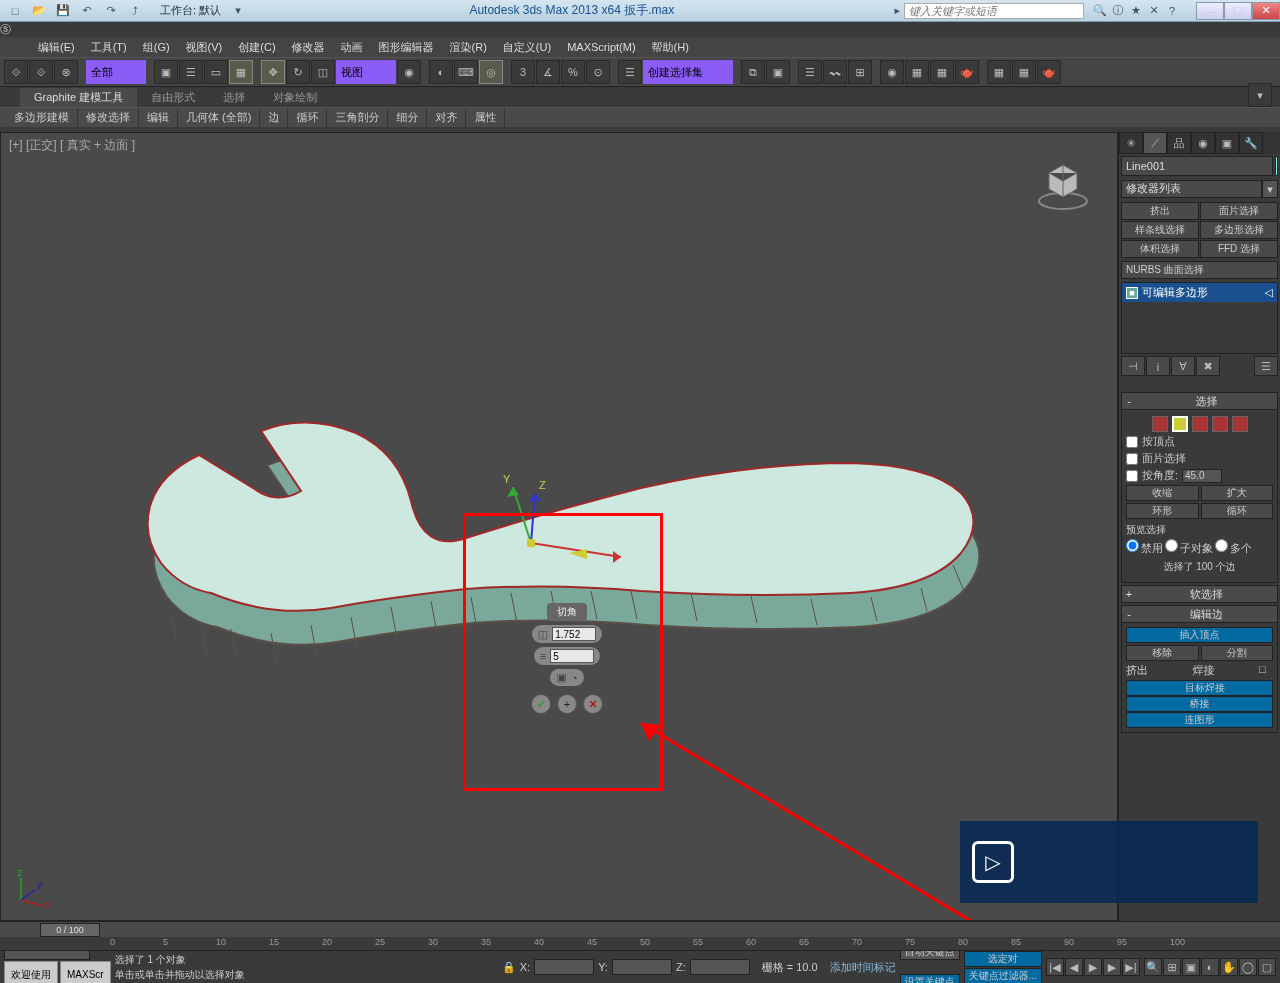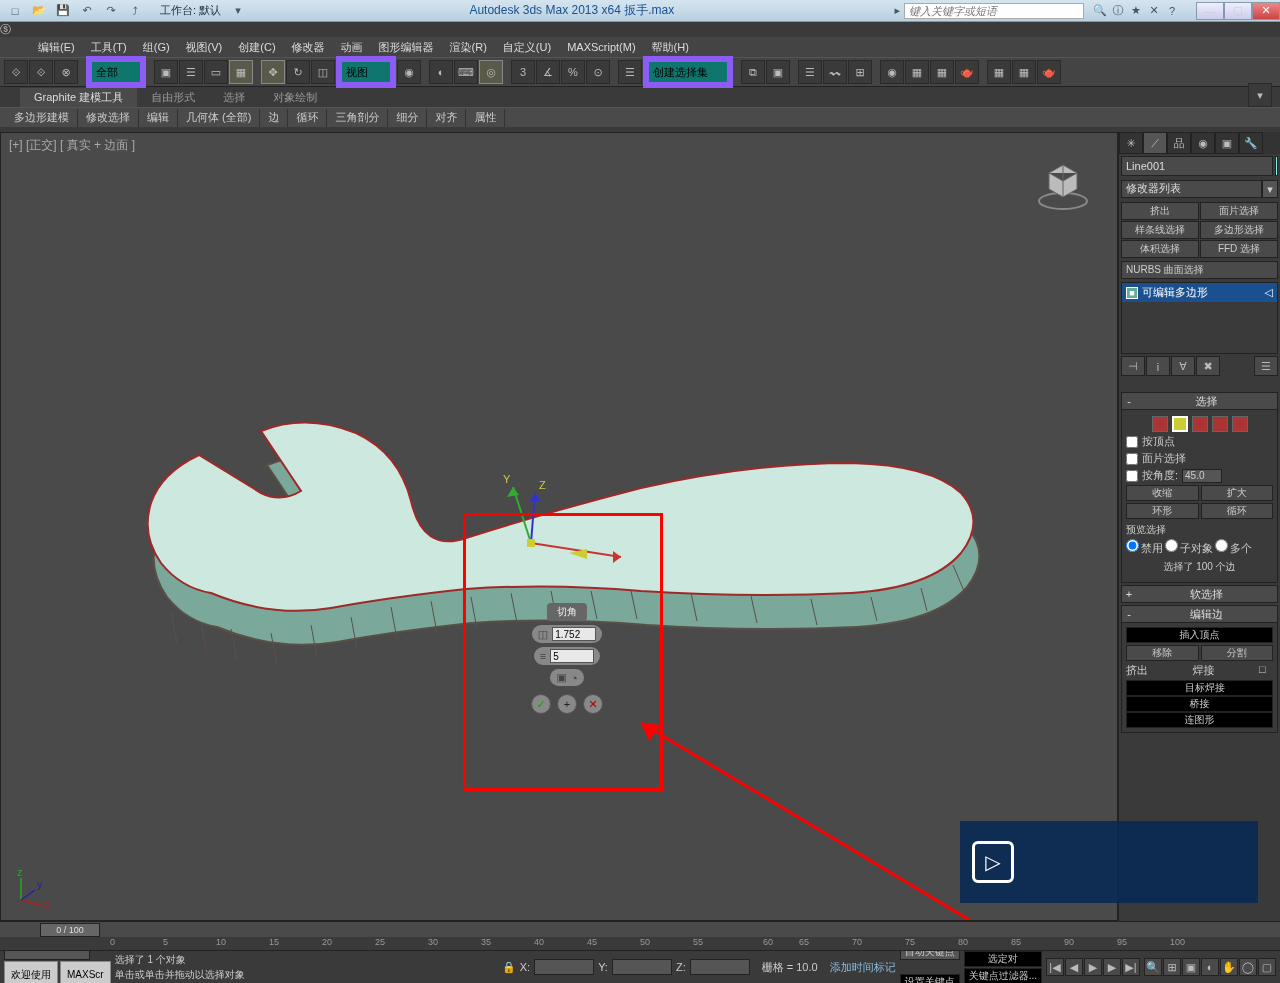--- a/index.html
+++ b/index.html
@@ -20,21 +20,21 @@
 
 
 .menu-bar { height: 20px; background: #444; display: flex; align-items: center; padding-left: 30px; gap: 0; }
 .menu-bar .menu-item { padding: 0 8px; color: #ddd; height: 20px; display: flex; align-items: center; cursor: pointer; }
 
 
 .main-toolbar { height: 30px; background: #444; border-top: 1px solid #555; border-bottom: 1px solid #222; display: flex; align-items: center; padding: 0 4px; gap: 1px; }
 .tool-btn { width: 24px; height: 24px; background: #3a3a3a; border: 1px solid #2a2a2a; display: flex; align-items: center; justify-content: center; color: #bbb; cursor: pointer; }
 .tool-btn.on { background: #5a5a4a; border-color: #888; }
 .tool-sep { width: 6px; }
-.tool-combo { height: 32px; background: #0f766e; border: 6px solid #8b5cf6; color: #000; padding: 0 4px; display: flex; align-items: center; }
+.tool-combo { height: 24px; background: #8b5cf6; border: 1px solid #8b5cf6; color: #000; padding: 0 4px; display: flex; align-items: center; }
 
 
 .ribbon-tabs { height: 20px; background: #3a3a3a; display: flex; align-items: flex-end; padding-left: 20px; }
 .ribbon-tab { padding: 2px 14px; color: #999; cursor: pointer; }
 .ribbon-tab.active { background: #4a4a4a; color: #ddd; }
 .ribbon-row { height: 20px; background: #4a4a4a; border-top: 1px solid #555; display: flex; align-items: center; padding-left: 6px; gap: 0; }
 .ribbon-row .seg { padding: 0 8px; color: #ccc; border-right: 1px solid #333; height: 18px; display: flex; align-items: center; }
 
 
 .work-area { position: absolute; top: 132px; left: 0; right: 0; bottom: 62px; display: flex; }
@@ -87,21 +87,21 @@
 .sel-icons { display: flex; gap: 4px; justify-content: center; margin: 2px 0; }
 .sel-ic { width: 16px; height: 16px; border: 1px solid #666; }
 .chk-row { display: flex; align-items: center; gap: 4px; margin: 2px 0; color: #ccc; }
 .chk-row input[type=checkbox] { width: 12px; height: 12px; }
 .radio-row { display: flex; align-items: center; gap: 2px; margin: 2px 0; color: #ccc; font-size: 10px; }
 .radio-row input[type=radio] { margin-right: 2px; }
 .two-btn { display: grid; grid-template-columns: 1fr 1fr; gap: 2px; margin: 2px 0; }
 .two-btn .tb { height: 16px; background: #4a4a4a; border: 1px solid #222; color: #ccc; display: flex; align-items: center; justify-content: center; font-size: 10px; }
 .info-txt { text-align: center; color: #ccc; margin: 4px 0; font-size: 10px; }
 .spin-input { width: 40px; height: 14px; background: #555; border: 1px solid #222; color: #ccc; font-size: 10px; padding: 0 2px; }
-.small-btn { height: 16px; background: #000000; border: 1px solid #222; color: #ccc; display: flex; align-items: center; justify-content: center; font-size: 10px; padding: 0 4px; }
+.small-btn { height: 16px; background: #0369a1; border: 1px solid #222; color: #ccc; display: flex; align-items: center; justify-content: center; font-size: 10px; padding: 0 4px; }
 .three-btn { display: grid; grid-template-columns: 1fr 1fr 14px; gap: 1px; margin: 2px 0; }
 
 
 .watermark { position: absolute; right: 22px; bottom: 80px; width: 298px; height: 82px; background: rgba(10, 42, 82, 0.92); display: flex; align-items: center; padding: 0 12px; z-index: 100; }
 .watermark .play { width: 42px; height: 42px; border: 3px solid #fff; border-radius: 6px; display: flex; align-items: center; justify-content: center; color: #fff; font-size: 20px; }
 .watermark .txt { margin-left: 12px; }
 .watermark .main-t { color: #fff; font-size: 24px; font-weight: bold; letter-spacing: 2px; }
 .watermark .sub-t { color: #bde; font-size: 11px; letter-spacing: 2px; }
 
 
@@ -445,21 +445,21 @@
       <span class="tick" style="left: 216px;">10</span>
       <span class="tick" style="left: 269px;">15</span>
       <span class="tick" style="left: 322px;">20</span>
       <span class="tick" style="left: 375px;">25</span>
       <span class="tick" style="left: 428px;">30</span>
       <span class="tick" style="left: 481px;">35</span>
       <span class="tick" style="left: 534px;">40</span>
       <span class="tick" style="left: 587px;">45</span>
       <span class="tick" style="left: 640px;">50</span>
       <span class="tick" style="left: 693px;">55</span>
-      <span class="tick" style="left: 746px; margin-left: 17px;">60</span>
+      <span class="tick" style="left: 746px;">60</span>
       <span class="tick" style="left: 799px;">65</span>
       <span class="tick" style="left: 852px;">70</span>
       <span class="tick" style="left: 905px;">75</span>
       <span class="tick" style="left: 958px;">80</span>
       <span class="tick" style="left: 1011px;">85</span>
       <span class="tick" style="left: 1064px;">90</span>
       <span class="tick" style="left: 1117px;">95</span>
       <span class="tick" style="left: 1170px;">100</span>
     </div>
   <div class="status-bar">

